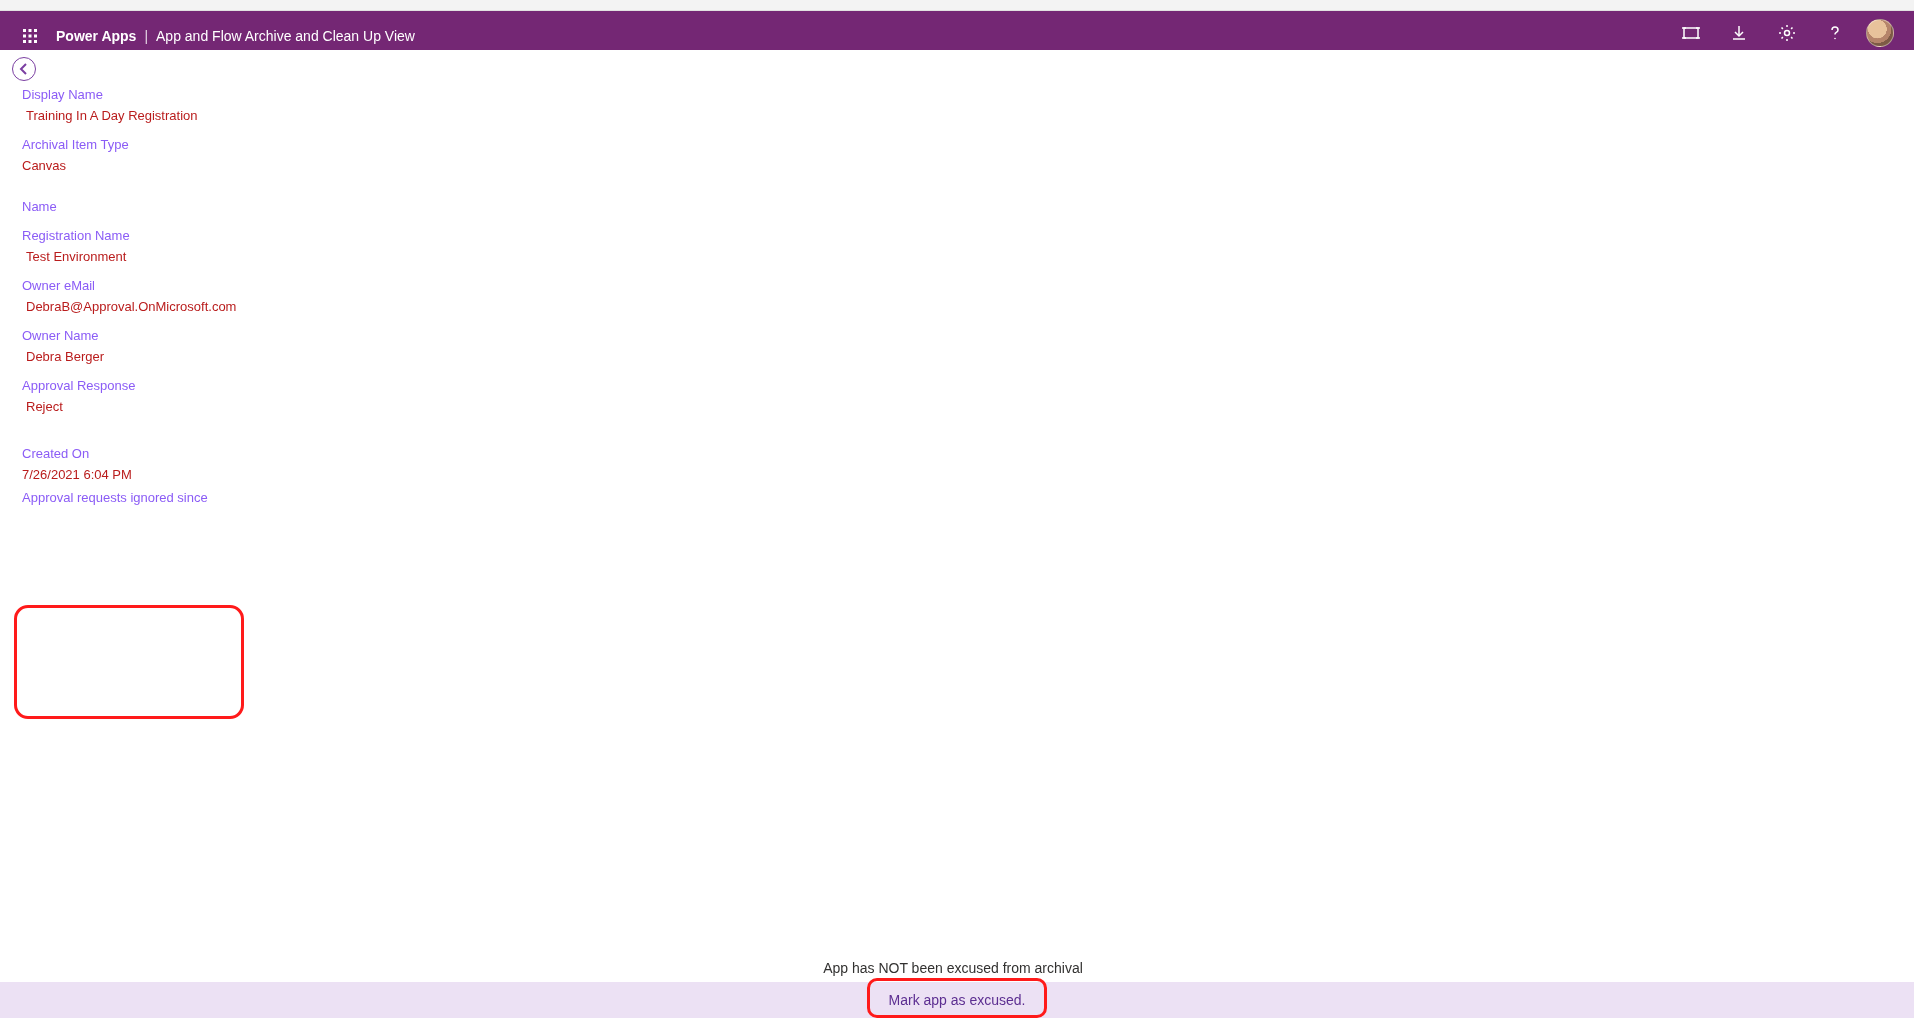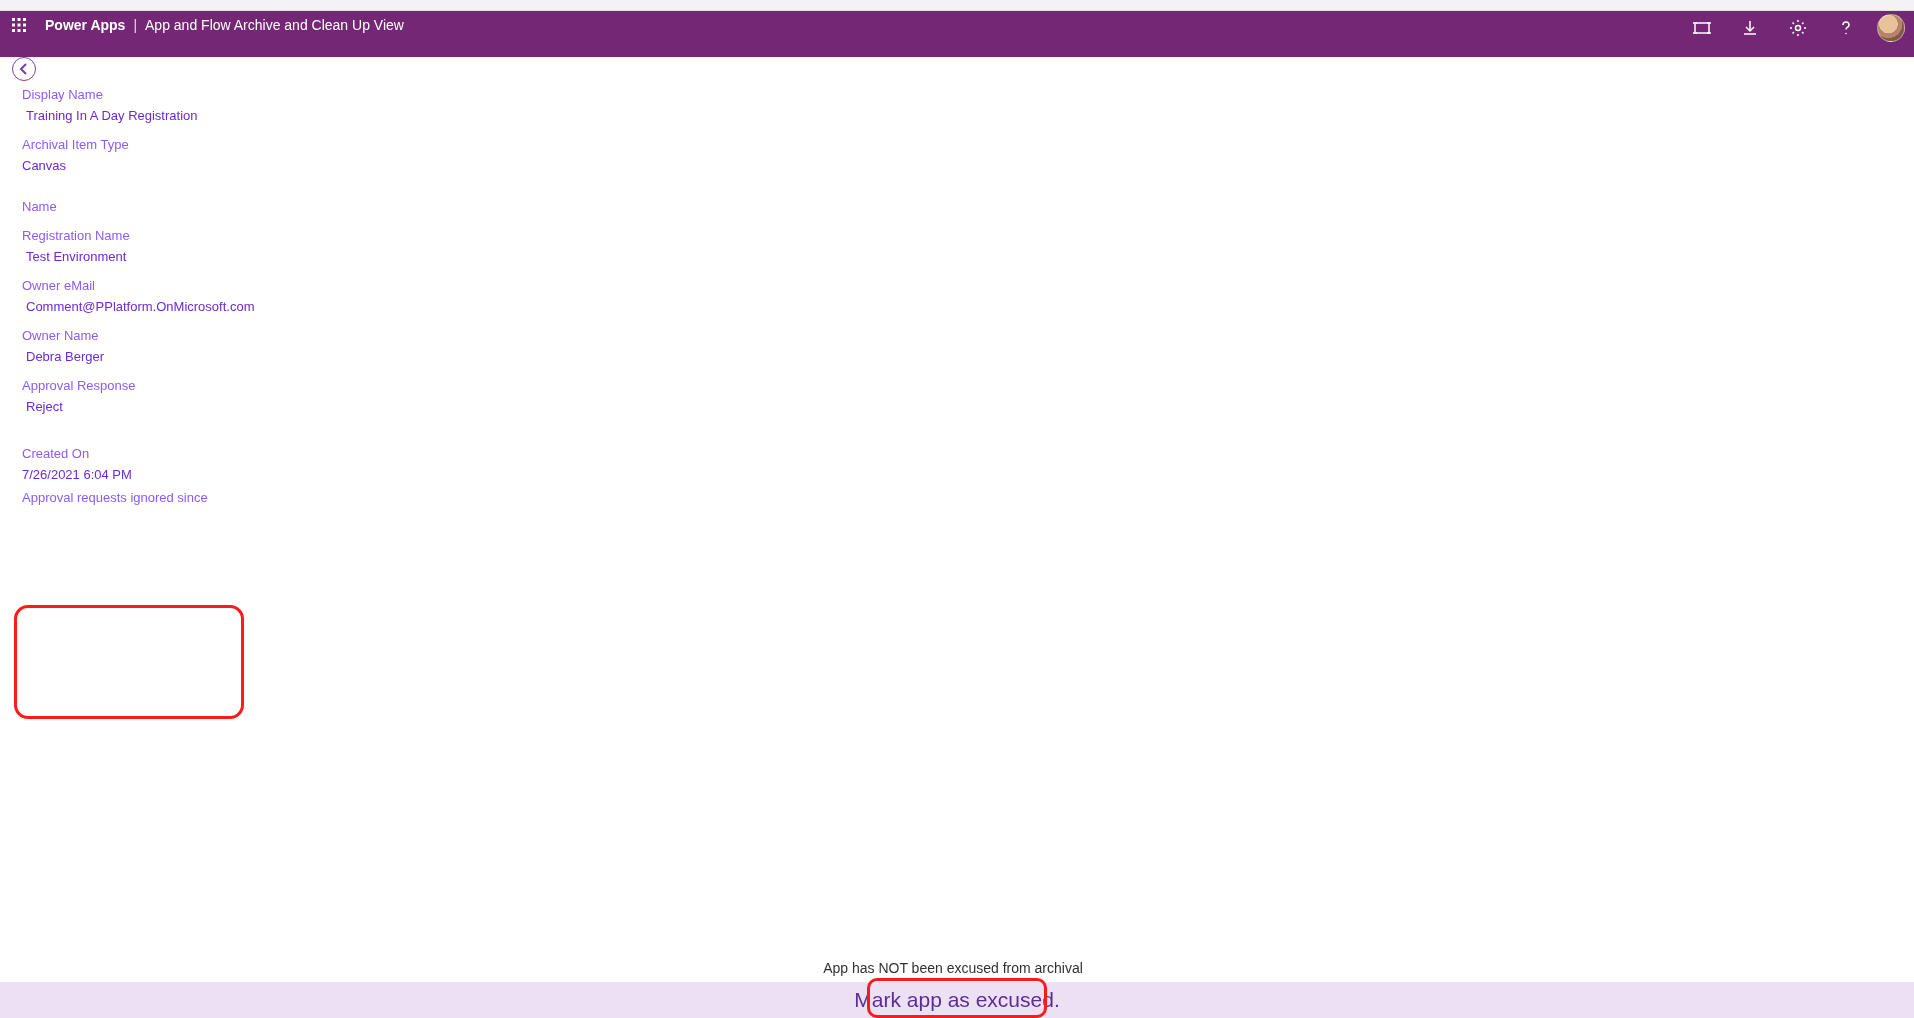--- a/index.html
+++ b/index.html
@@ -1,24 +1,24 @@
 <!DOCTYPE html>
 <html><head>
 <meta charset="utf-8">
 <style>
   * { box-sizing: border-box; margin: 0; padding: 0; }
   html, body { width: 100%; height: 100%; font-family: "Segoe UI", Arial, sans-serif; background: #fff; overflow: hidden; }
   .browser-strip { height: 11px; background: #f3f3f3; border-bottom: 1px solid #e1e1e1; }
   .header {
-    height: 46px;
+    height: 39px;
     background: #742774;
     color: #fff;
     display: flex;
-    align-items: flex-start;
-    padding: 0 5px;
+    align-items: flex-end;
+    padding: 0 16px;
     font-size: 14px;
     justify-content: space-between;
   }
   .header-left { display: flex; align-items: center; gap: 12px; }
   .waffle { width: 28px; height: 28px; display: flex; align-items: center; justify-content: center; cursor: pointer; }
   .waffle svg { fill: #fff; }
   .header-title { display: flex; align-items: center; gap: 8px; }
   .header-title .brand { font-weight: 600; }
   .header-title .sep { opacity: .8; }
   .header-title .view { font-weight: 400; }
@@ -35,41 +35,41 @@
     display: flex; align-items: center; justify-content: center; cursor: pointer;
     background: #fff;
   }
   .back-btn svg { stroke: #7b3fa2; stroke-width: 2; fill: none; }
 
   .detail-wrap { flex: 1; overflow: hidden; position: relative; }
   .detail-scroll { position: absolute; inset: 0; overflow-y: scroll; padding: 4px 0 8px 22px; }
 
   .field { margin-bottom: 14px; max-width: 640px; }
   .label { font-size: 13px; color: #8b5cf6; font-weight: 400; margin-bottom: 6px; }
-  .value { font-size: 13px; color: #6d28d9; padding-left: 4px; }
+  .value { font-size: 13px; color: #b91c1c; padding-left: 4px; }
   .field.tight { margin-bottom: 8px; }
 
   .highlight-box {
     position: absolute;
     border: 3px solid #ff1a1a;
     border-radius: 14px;
     pointer-events: none;
   }
   .hl1 { left: 14px; top: 522px; width: 230px; height: 114px; }
 
   .status-row { text-align: center; font-size: 14px; color: #323130; padding: 6px 8px 6px 0; }
 
   .footer-bar {
     background: #ece1f4;
     height: 36px;
     display: flex; align-items: center; justify-content: center;
     position: relative;
   }
   .excuse-btn {
-    color: #5c2e91; font-size: 21px; font-weight: 400; background: transparent; border: none; cursor: pointer;
+    color: #5c2e91; font-size: 14px; font-weight: 400; background: transparent; border: none; cursor: pointer;
     padding: 4px 10px;
   }
   .hl2 {
     position: absolute;
     border: 3px solid #ff1a1a;
     border-radius: 10px;
     top: -4px; left: 50%; transform: translateX(-50%);
     width: 180px; height: 40px;
     pointer-events: none;
   }
@@ -167,21 +167,21 @@
         <div class="label">Name</div>
       </div>
 
       <div class="field">
         <div class="label">Registration Name</div>
         <div class="value">Test Environment</div>
       </div>
 
       <div class="field">
         <div class="label">Owner eMail</div>
-        <div class="value">Comment@PPlatform.OnMicrosoft.com</div>
+        <div class="value">DebraB@Approval.OnMicrosoft.com</div>
       </div>
 
       <div class="field">
         <div class="label">Owner Name</div>
         <div class="value">Debra Berger</div>
       </div>
 
       <div class="field">
         <div class="label">Approval Response</div>
         <div class="value">Reject</div>

